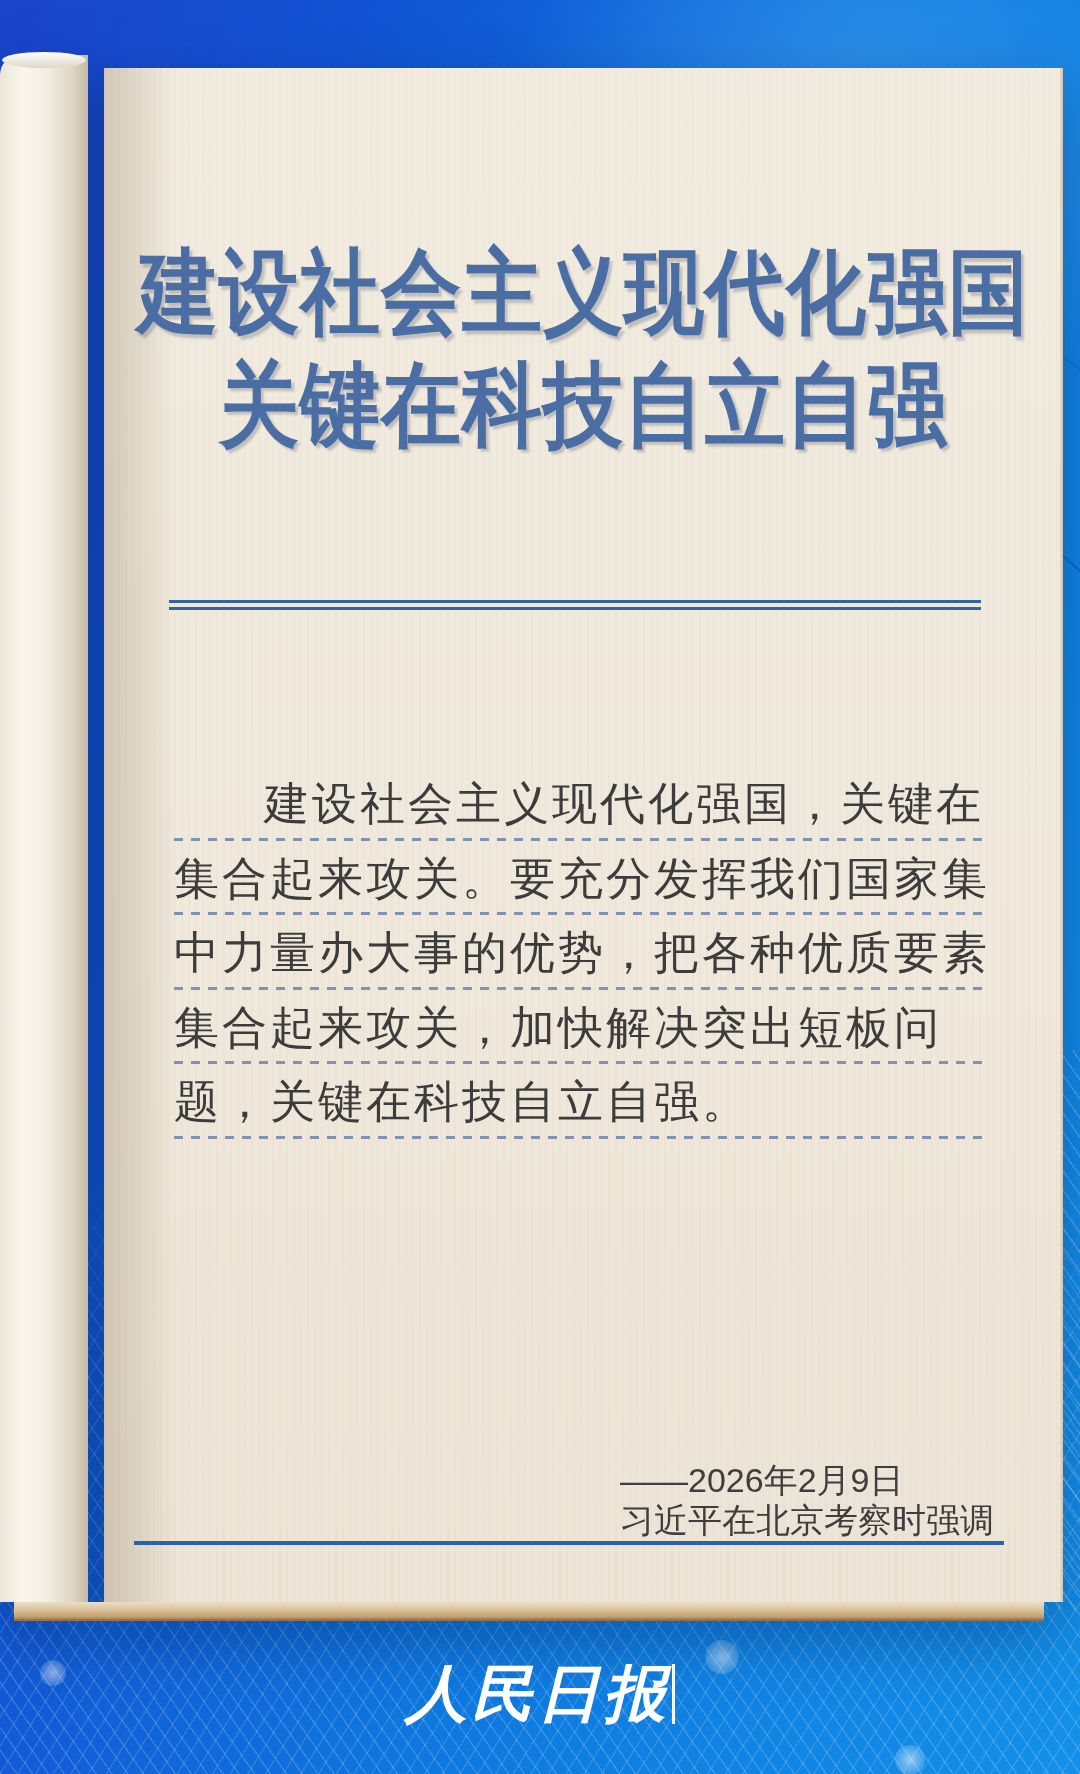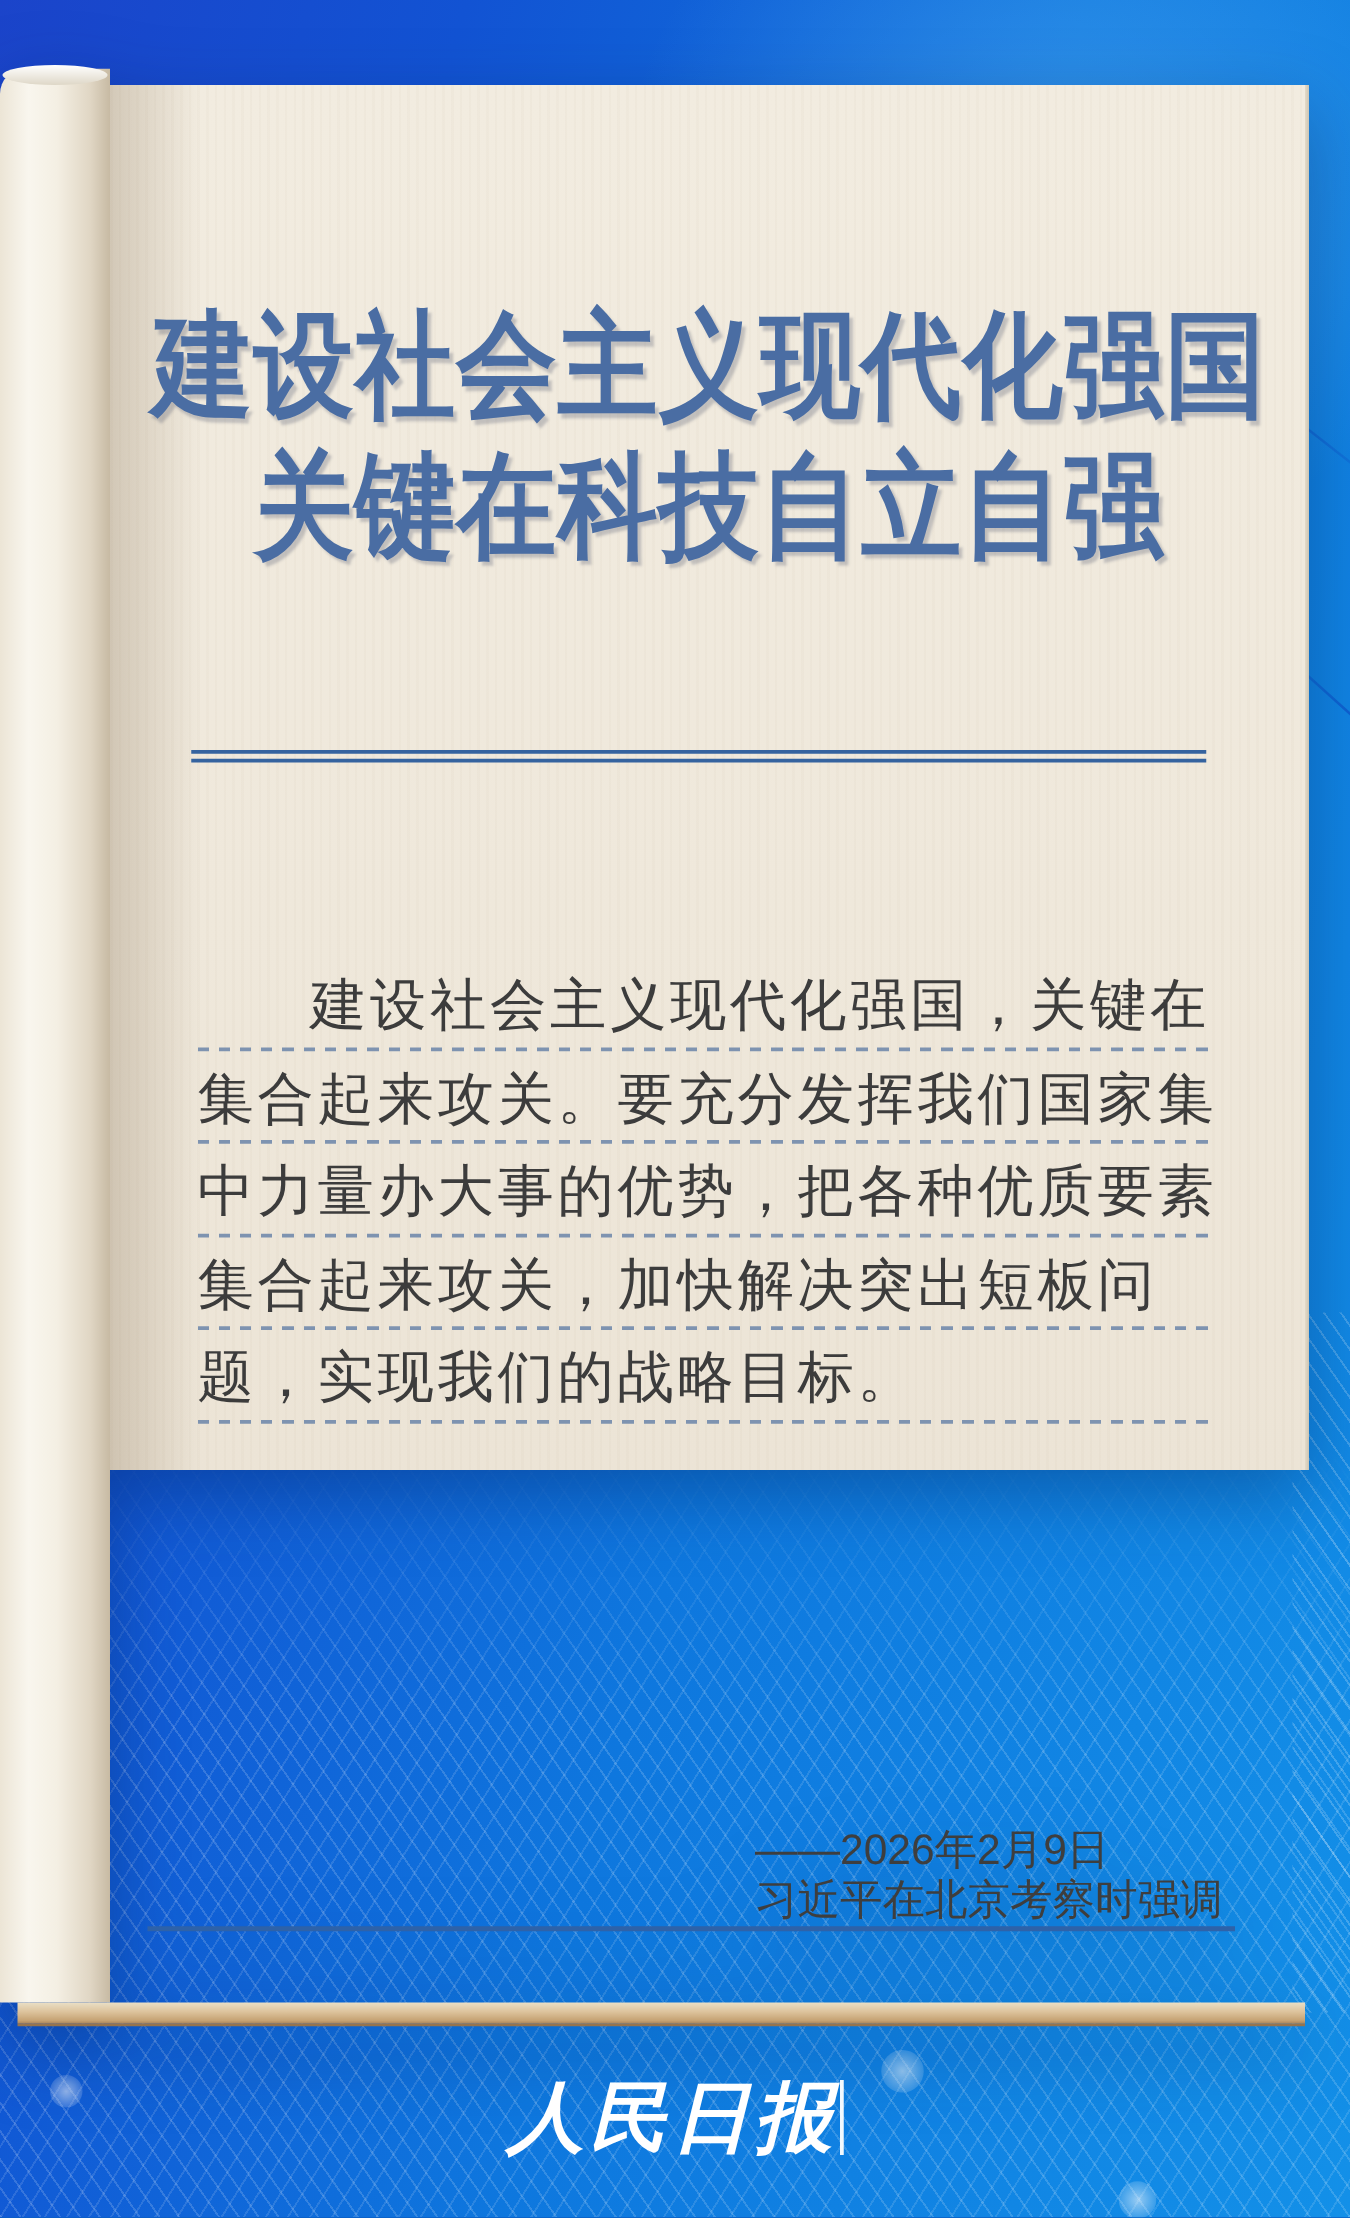--- a/index.html
+++ b/index.html
@@ -48,21 +48,21 @@
     position:absolute; left:0; top:0; width:88px; height:1547px;
     border-top-left-radius:20px;
     background:linear-gradient(to right,#ece5d6 0%, #f9f6ee 26%, #f4efe3 52%, #e0d6c4 82%, #c7baa3 100%);
   }
   .page-roll::before { 
     content:""; position:absolute; left:2px; top:-3px; width:84px; height:16px;
     border-radius:50%; background:linear-gradient(#ffffff,#ded7c7);
   }
 
   .page {
-    position:absolute; left:88px; top:13px; width:959px; height:1108px;
+    position:absolute; left:104px; top:13px; width:959px; height:1534px;
     background:
       repeating-linear-gradient(90deg, rgba(170,150,120,0.045) 0 2px, transparent 2px 7px),
       linear-gradient(180deg,#f2ece0 0%, #efe8db 60%, #ece4d6 100%);
   }
   .page::before { 
     content:""; position:absolute; left:0; top:0; bottom:0; width:72px;
     background:linear-gradient(to right, rgba(140,120,92,0.30), rgba(140,120,92,0));
   }
   .page::after { 
     content:""; position:absolute; right:0; top:0; bottom:0; width:3px;
@@ -145,21 +145,21 @@
         <div>关键在科技自立自强</div>
       </div>
 
       <div class="double-rule"></div>
 
       <div class="quote">
         <div class="quote-line indent">建设社会主义现代化强国，关键在</div>
         <div class="quote-line">集合起来攻关。要充分发挥我们国家集</div>
         <div class="quote-line">中力量办大事的优势，把各种优质要素</div>
         <div class="quote-line">集合起来攻关，加快解决突出短板问</div>
-        <div class="quote-line">题，实现我们的战略目标。</div>
+        <div class="quote-line">题，关键在科技自立自强。</div>
       </div>
 
       <div class="attribution">
         <div>——2026年2月9日</div>
         <div>习近平在北京考察时强调</div>
       </div>
 
       <div class="attr-rule"></div>
 
     </div>

